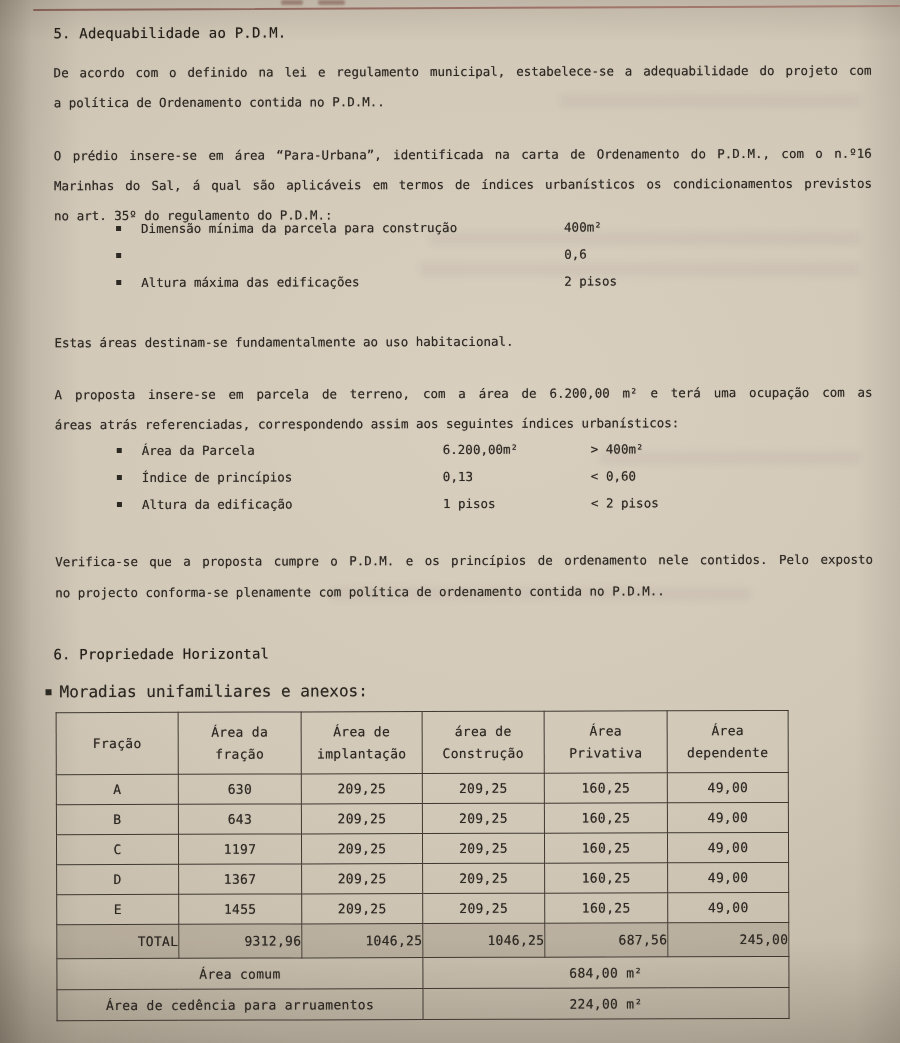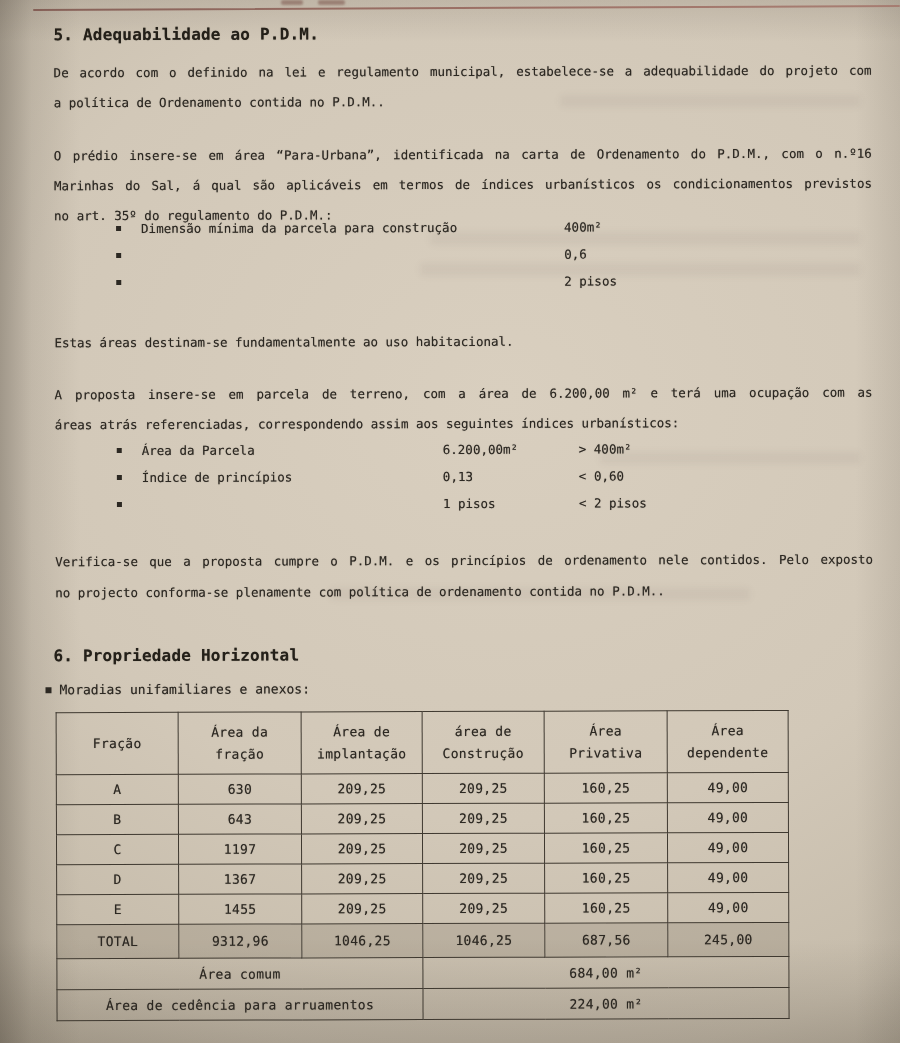--- a/index.html
+++ b/index.html
@@ -21,47 +21,47 @@
   }
   .top-rule{
     position:absolute;left:33px;top:7px;width:867px;height:2px;
     background:linear-gradient(90deg,#7d534b,#96645a 55%,#a4756a);
     border-radius:2px;transform:rotate(-0.25deg);opacity:.85;
   }
   .artifact{position:absolute;background:#6d4038;filter:blur(1.2px);opacity:.45;border-radius:2px;}
   .a1{left:281px;top:0;width:22px;height:5px;}
   .a2{left:318px;top:0;width:27px;height:5px;}
   .ghost{position:absolute;background:rgba(70,58,46,0.055);filter:blur(3px);border-radius:4px;}
-  .heading{position:absolute;left:55px;font-size:16px;font-weight:bold;letter-spacing:.2px;color:#242019;}
+  .heading{position:absolute;left:55px;font-size:14px;font-weight:normal;letter-spacing:.2px;color:#242019;}
   .para{position:absolute;left:55px;width:818px;font-size:12.5px;}
   .para .line{height:30px;line-height:30px;white-space:nowrap;}
   .para .just{white-space:normal;text-align:justify;text-align-last:justify;}
   .p5 .line{height:31px;line-height:31px;}
   .blist{position:absolute;left:55px;width:818px;font-size:12.5px;}
   .brow{position:relative;height:27px;line-height:27px;}
   .bullet-sq{position:absolute;left:62px;top:11px;width:5px;height:5px;background:#2c2822;}
   .blabel{position:absolute;left:87px;white-space:nowrap;}
   .bval{position:absolute;left:510px;white-space:nowrap;}
   .bval1{position:absolute;left:388px;white-space:nowrap;}
-  .bval2{position:absolute;left:524px;white-space:nowrap;text-align:center;}
-  .mor{position:absolute;left:45px;top:681px;font-size:13px;white-space:nowrap;}
+  .bval2{position:absolute;left:536px;white-space:nowrap;text-align:center;}
+  .mor{position:absolute;left:45px;top:681px;font-size:16px;white-space:nowrap;}
   .bullet-sq2{display:inline-block;width:6px;height:6px;background:#2c2822;margin:0 8px 2px 0;vertical-align:middle;}
   table.ph{
     position:absolute;left:55px;top:711px;width:732px;
     border-collapse:collapse;table-layout:fixed;
     font-size:13px;letter-spacing:.3px;
   }
   table.ph th,table.ph td{
     border:1.5px solid #3f3930;
     text-align:center;vertical-align:middle;
     padding:0;overflow:hidden;
   }
   table.ph th{font-weight:normal;white-space:pre-line;height:61px;line-height:22px;font-size:13px;}
   tr.data td{height:29px;}
-  tr.total td{height:33px;background:rgba(104,94,78,0.18);}
+  tr.total td{height:33px;background:rgba(104,94,78,0.18);text-align:right;}
   tr.footer td{height:30px;}
   td.flabel{text-align:right;padding-right:9px;white-space:nowrap;}
   td.fvalue{text-align:center;}
 </style>
 </head>
 <body>
 
 <div class="page">
   <div class="top-rule"></div>
   <div class="artifact a1"></div>
@@ -92,20 +92,21 @@
         <span class="bullet-sq"></span>
         <span class="blabel">Dimensão mínima da parcela para construção</span>
         <span class="bval">400m²</span>
       </div>
       <div class="brow">
         <span class="bullet-sq"></span>
         <span class="bval">0,6</span>
       </div>
       <div class="brow">
         <span class="bullet-sq"></span>
+        <span class="blabel">Altura máxima das edificações</span>
         <span class="bval">2 pisos</span>
       </div>
     </div>
 
     <div class="para" style="top:327px;">
       <div class="line">Estas áreas destinam-se fundamentalmente ao uso habitacional.</div>
     </div>
 
     <div class="para" style="top:379px;">
       <div class="line just">A proposta insere-se em parcela de terreno, com a área de 6.200,00 m² e terá uma ocupação com as</div>
@@ -120,20 +121,21 @@
         <span class="bval2">&gt; 400m²</span>
       </div>
       <div class="brow">
         <span class="bullet-sq"></span>
         <span class="blabel">Índice de princípios</span>
         <span class="bval1">0,13</span>
         <span class="bval2">&lt; 0,60</span>
       </div>
       <div class="brow">
         <span class="bullet-sq"></span>
+        <span class="blabel">Altura da edificação</span>
         <span class="bval1">1 pisos</span>
         <span class="bval2">&lt; 2 pisos</span>
       </div>
     </div>
 
     <div class="para p5" style="top:545px;">
       <div class="line just">Verifica-se que a proposta cumpre o P.D.M. e os princípios de ordenamento nele contidos. Pelo exposto</div>
       <div class="line">no projecto conforma-se plenamente com política de ordenamento contida no P.D.M..</div>
     </div>
 

